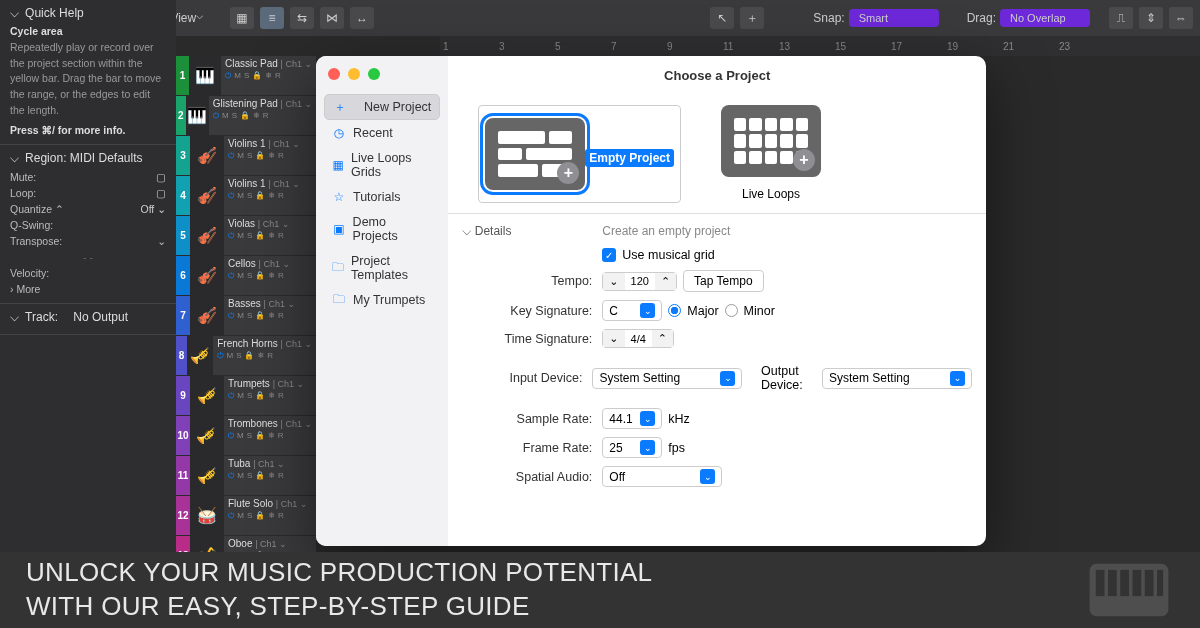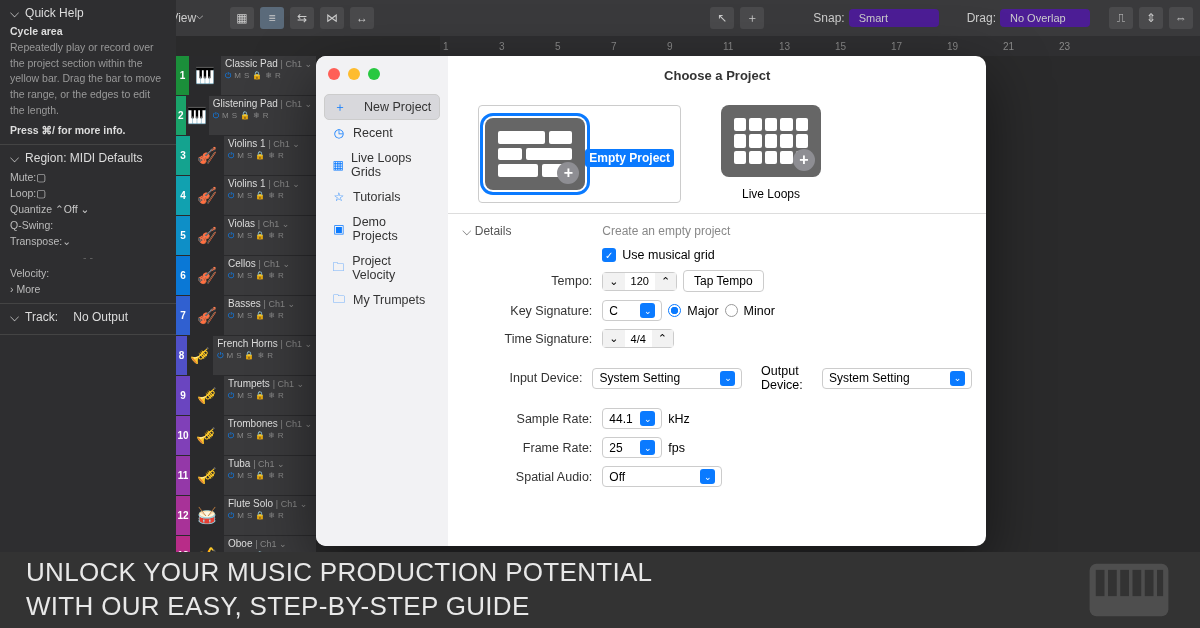--- a/index.html
+++ b/index.html
@@ -8,30 +8,30 @@
 
 .daw { position: absolute; inset: 0; background: #2a2a2b; }
 
 
 .topbar { height: 36px; background: #3a3a3c; display: flex; align-items: center; padding: 0 6px; font-size: 12px; color: #ccc; gap: 4px; }
 .topbar .menu { padding: 4px 8px; cursor: pointer; display: flex; align-items: flex-start; gap: 0; }
 .chev { font-size: 9px; }
 .viewbtn { width: 24px; height: 22px; background: #4a4a4c; display: inline-flex; align-items: center; justify-content: center; border-radius: 3px; margin: 0 1px; }
 .viewbtn.active { background: #5a6a7a; }
 .spacer { flex: 1; }
-.dropdown { background: #4c1d95; padding: 3px 10px; border-radius: 4px; font-size: 11px; min-width: 90px; }
+.dropdown { background: #6d28d9; padding: 3px 10px; border-radius: 4px; font-size: 11px; min-width: 90px; }
 .ruler-nums { position: absolute; top: 36px; left: 440px; right: 0; height: 20px; display: flex; font-size: 10px; color: #888; background: #2f2f31; align-items: center; }
 .ruler-nums span { width: 56px; text-align: left; padding-left: 3px; }
 
 
 .inspector { position: absolute; left: 0; top: 0; width: 176px; bottom: 0; background: #2e2e30; font-size: 11px; color: #bbb; }
 .insp-sec { border-bottom: 1px solid #444; padding: 6px 10px; }
 .insp-head { display: flex; align-items: center; gap: 6px; font-size: 12px; color: #ddd; margin-bottom: 4px; }
 .insp-body { font-size: 10.5px; line-height: 1.5; color: #999; }
-.insp-row { display: flex; justify-content: flex-start; padding: 2px 0; font-size: 10.5px; }
+.insp-row { display: flex; justify-content: space-between; padding: 2px 0; font-size: 10.5px; }
 .insp-row .val { color: #ccc; }
 .insp-bold { font-weight: 600; color: #ddd; }
 
 
 .tracks { position: absolute; left: 176px; top: 56px; bottom: 0; width: 140px; }
 .track { height: 40px; display: flex; background: #3a3a3c; border-bottom: 1px solid #2a2a2c; }
 .tnum { width: 14px; background: #00a; color: #fff; font-size: 10px; display: flex; align-items: center; justify-content: center; font-weight: 600; }
 .ticon { width: 34px; background: #2a2a2c; display: flex; align-items: center; justify-content: center; font-size: 16px; }
 .tinfo { flex: 1; padding: 2px 4px; font-size: 10px; color: #ddd; }
 .tname { font-weight: 500; white-space: nowrap; overflow: hidden; }
@@ -410,21 +410,21 @@
         <div class="item">
           <span class="sicon">☆</span>
           <span>Tutorials</span>
         </div>
         <div class="item">
           <span class="sicon">▣</span>
           <span>Demo Projects</span>
         </div>
         <div class="item">
           <span class="sicon">🗀</span>
-          <span>Project Velocity</span>
+          <span>Project Templates</span>
         </div>
         <div class="item">
           <span class="sicon">🗀</span>
           <span>My Trumpets</span>
         </div>
       </div>
     <div class="modal-main">
       <div class="modal-title">Choose a Project</div>
       <div class="proj-opts">
         <div class="proj-card sel">

